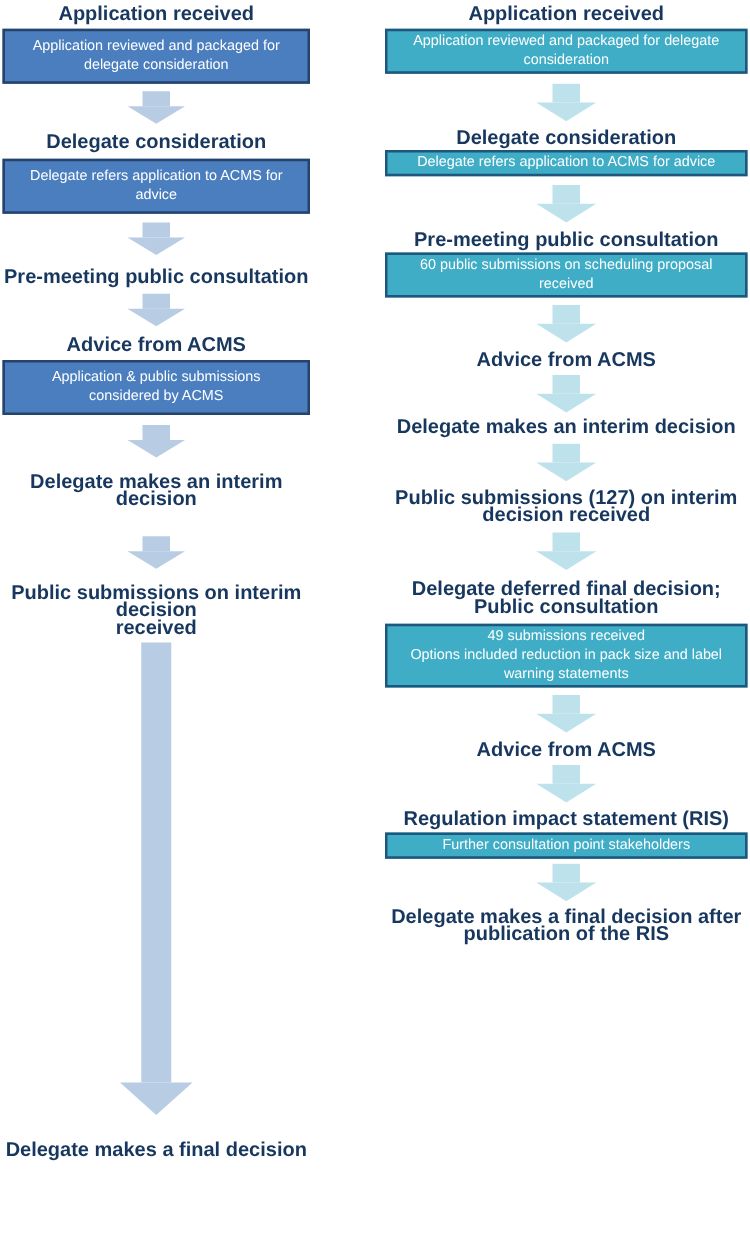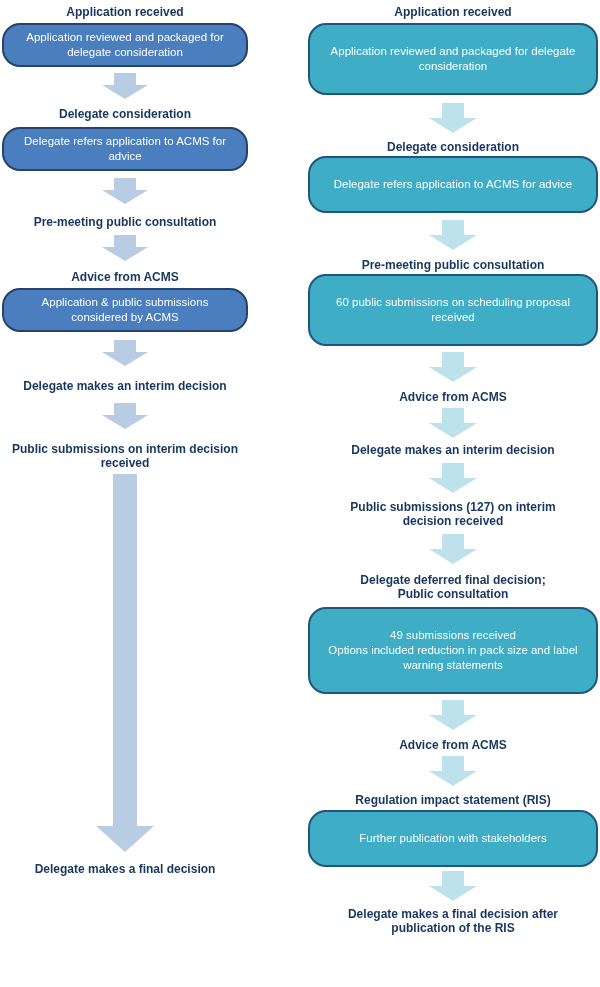--- a/index.html
+++ b/index.html
@@ -17,38 +17,38 @@
     display: flex;
     flex-direction: column;
     align-items: center;
   }
   .col-left  { left: 2px;   width: 246px; }
   .col-right { left: 308px; width: 290px; }
 
   .fc-header {
     color: #17375E;
     font-weight: bold;
-    font-size: 12px;
+    font-size: 16px;
     line-height: 14px;
     text-align: center;
     white-space: pre-line;
     width: 100%;
   }
   .fc-box {
-    border-radius: 18px;
+    border-radius: 0;
     color: #ffffff;
     text-align: center;
     white-space: pre-line;
     font-size: 11.5px;
     line-height: 15px;
     width: 100%;
     box-sizing: border-box;
   }
   .box-blue { background: #4A7EBE; border: 2px solid #25436B; padding: 5px 8px; }
-  .box-teal { background: #3FADC6; border: 2px solid #1F567C; padding: 19px 4px; }
+  .box-teal { background: #3FADC6; border: 2px solid #1F567C; padding: 1px 4px; }
 
   .arrow { display: flex; flex-direction: column; align-items: center; }
   .arrow .stem { }
   .arrow .head { width: 0; height: 0; }
   .arrow-blue .stem { width: 22px; height: 12px; background: #B8CCE4; }
   .arrow-blue .head {
     border-left: 23px solid transparent;
     border-right: 23px solid transparent;
     border-top: 14px solid #B8CCE4;
   }
@@ -66,21 +66,21 @@
   }
 
   .mt2  { margin-top: 2px; }
   .mt3  { margin-top: 3px; }
   .mt4  { margin-top: 4px; }
   .mt5  { margin-top: 5px; }
   .mt6  { margin-top: 6px; }
   .mt7  { margin-top: 7px; }
   .mt8  { margin-top: 8px; }
   .mt9  { margin-top: 9px; }
-  .mt10 { margin-top: 10px; }
+  .mt10 { margin-top: 22px; }
   .mt11 { margin-top: 11px; }
   .mt13 { margin-top: 13px; }
 </style>
 </head>
 <body>
 
 <div class="canvas">
 
   <div class="col col-left">
     <div class="fc-header mt5">Application received</div>
@@ -182,21 +182,21 @@
         <div class="head"></div>
       </div>
 
     <div class="fc-header mt8">Advice from ACMS</div>
     <div class="arrow arrow-cyan mt4">
         <div class="stem"></div>
         <div class="head"></div>
       </div>
 
     <div class="fc-header mt7">Regulation impact statement (RIS)</div>
-    <div class="fc-box box-teal mt3">Further publication with stakeholders</div>
+    <div class="fc-box box-teal mt3">Further consultation point stakeholders</div>
     <div class="arrow arrow-cyan mt4">
         <div class="stem"></div>
         <div class="head"></div>
       </div>
 
     <div class="fc-header mt6">Delegate makes a final decision after
 publication of the RIS</div>
   </div>
 
 </div>

